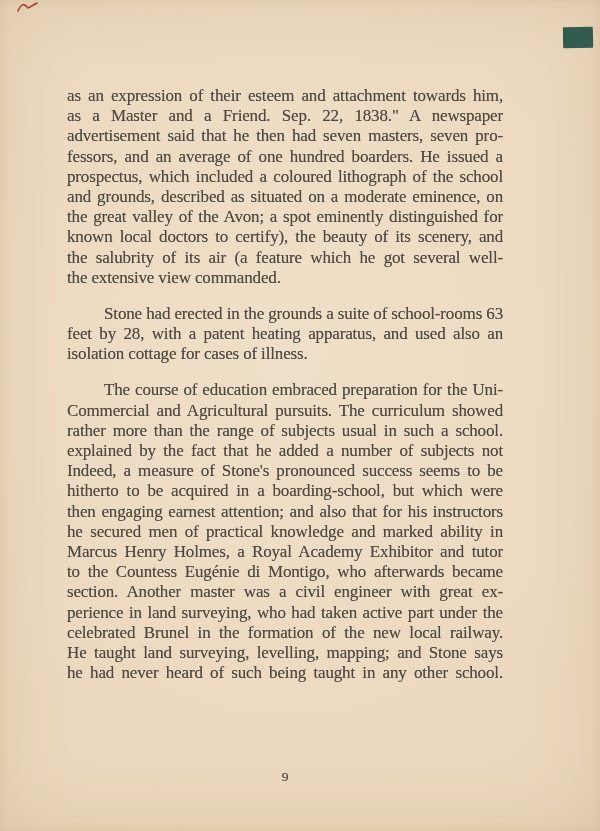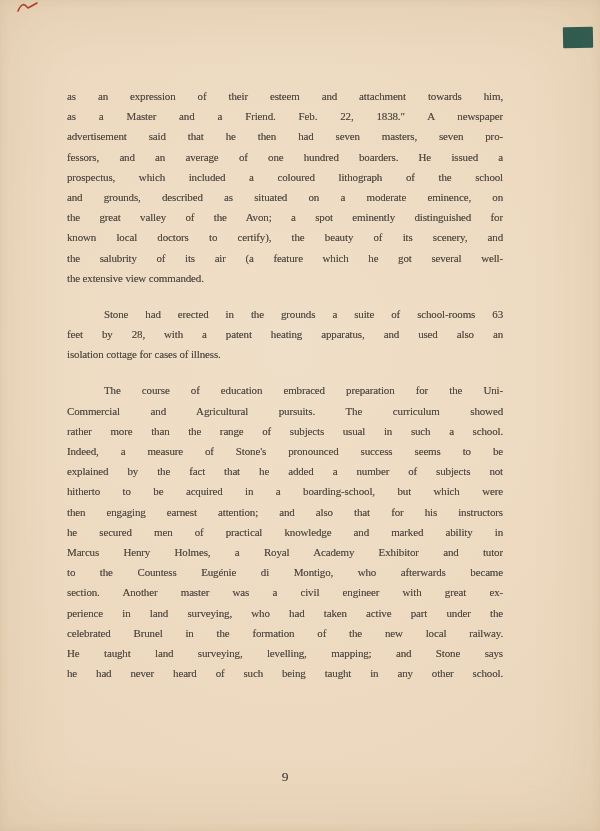--- a/index.html
+++ b/index.html
@@ -31,21 +31,21 @@
     width: 436px;
     color: var(--ink, #4e4840);
     text-shadow: 0 0 0.5px rgba(78, 72, 64, 0.55);
   }
 
   .paragraph { margin: 0 0 16px 0; }
 
   .line {
     height: 20.2px;
     line-height: 20.2px;
-    font-size: 11px;
+    font-size: 17px;
     letter-spacing: -0.15px;
     overflow: hidden;
     text-align: justify;
     text-align-last: justify;
   }
   .line.indent  { padding-left: 37px; }
   .line.endline { text-align-last: left; }
 
   .folio {
     position: absolute;
@@ -85,41 +85,41 @@
 
   <svg class="pencil-mark" viewBox="0 0 24 13" xmlns="http://www.w3.org/2000/svg">
     <path d="M2 10 C 5 3, 8 2, 11 6 M12 7 L21 2" fill="none" stroke="var(--pencil, #b03a2e)" stroke-width="1.6" stroke-linecap="round"></path>
   </svg>
 
   <div class="stamp-mark"></div>
 
   <div class="text-block" id="textBlock">
       <div class="paragraph">
         <div class="line">as an expression of their esteem and attachment towards him,</div>
-        <div class="line">as a Master and a Friend.  Feb. 22, 1838."  A newspaper</div>
+        <div class="line">as a Master and a Friend.  Sep. 22, 1838."  A newspaper</div>
         <div class="line">advertisement said that he then had seven masters, seven pro-</div>
         <div class="line">fessors, and an average of one hundred boarders.  He issued a</div>
         <div class="line">prospectus, which included a coloured lithograph of the school</div>
         <div class="line">and grounds, described as situated on a moderate eminence, on</div>
         <div class="line">the great valley of the Avon; a spot eminently distinguished for</div>
         <div class="line">known local doctors to certify), the beauty of its scenery, and</div>
         <div class="line">the salubrity of its air (a feature which he got several well-</div>
         <div class="line endline">the extensive view commanded.</div>
       </div>
       <div class="paragraph">
         <div class="line indent">Stone had erected in the grounds a suite of school-rooms 63</div>
         <div class="line">feet by 28, with a patent heating apparatus, and used also an</div>
         <div class="line endline">isolation cottage for cases of illness.</div>
       </div>
       <div class="paragraph">
         <div class="line indent">The course of education embraced preparation for the Uni-</div>
         <div class="line">Commercial and Agricultural pursuits.  The curriculum showed</div>
         <div class="line">rather more than the range of subjects usual in such a school.</div>
+        <div class="line">explained by the fact that he added a number of subjects not</div>
         <div class="line">Indeed, a measure of Stone's pronounced success seems to be</div>
-        <div class="line">explained by the fact that he added a number of subjects not</div>
         <div class="line">hitherto to be acquired in a boarding-school, but which were</div>
         <div class="line">then engaging earnest attention; and also that for his instructors</div>
         <div class="line">he secured men of practical knowledge and marked ability in</div>
         <div class="line">Marcus Henry Holmes, a Royal Academy Exhibitor and tutor</div>
         <div class="line">to the Countess Eugénie di Montigo, who afterwards became</div>
         <div class="line">section.  Another master was a civil engineer with great ex-</div>
         <div class="line">perience in land surveying, who had taken active part under the</div>
         <div class="line">celebrated Brunel in the formation of the new local railway.</div>
         <div class="line">He taught land surveying, levelling, mapping; and Stone says</div>
         <div class="line">he had never heard of such being taught in any other school.</div>

